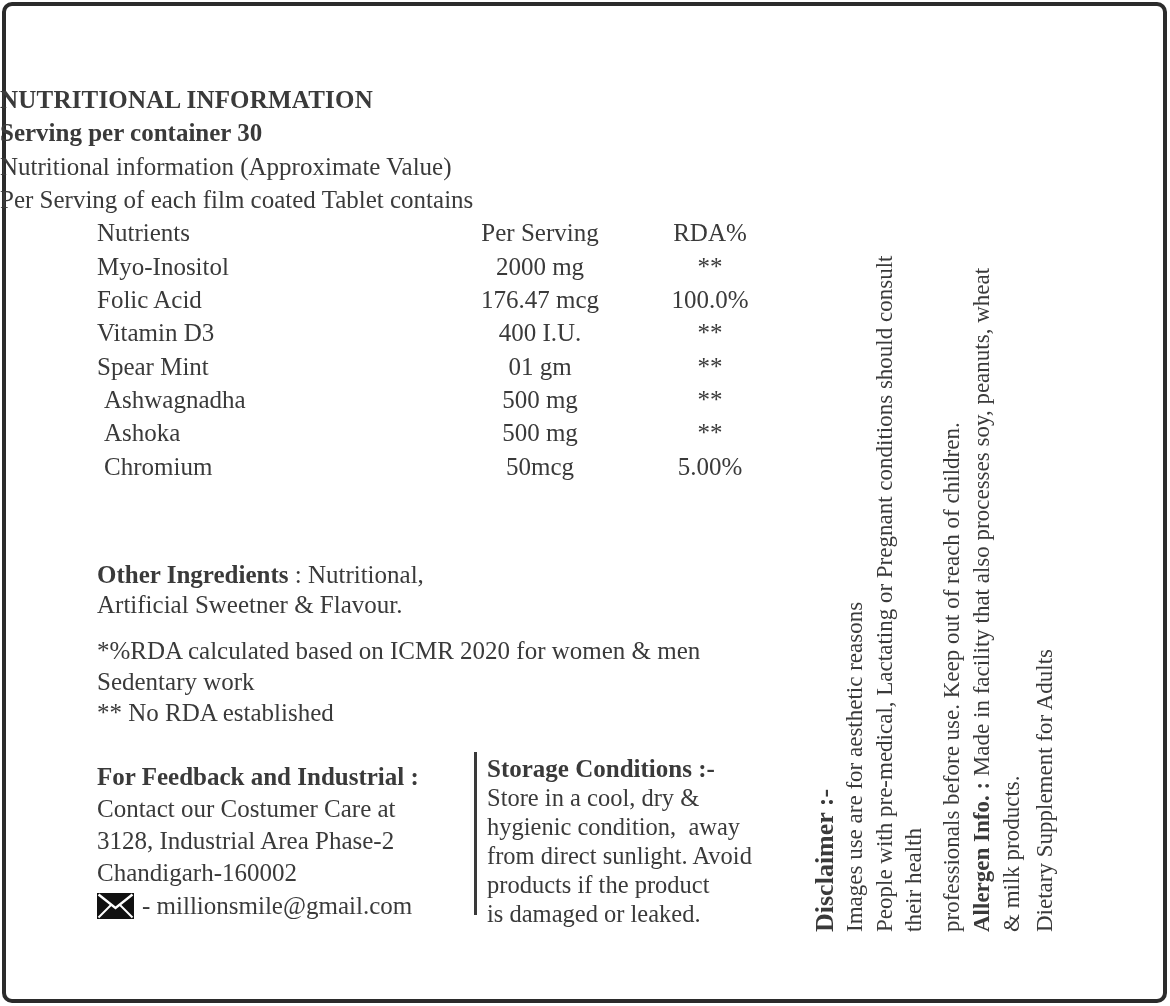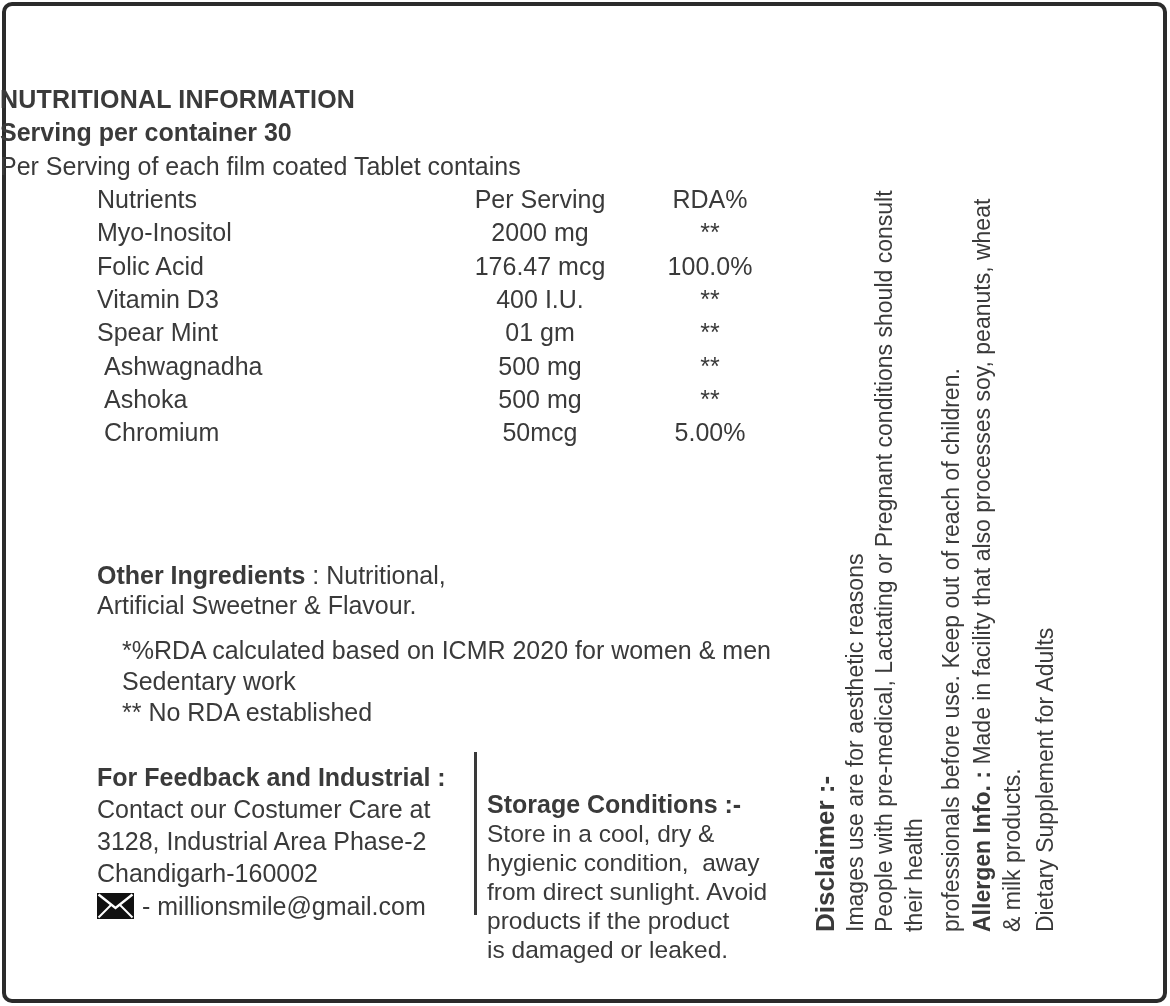--- a/index.html
+++ b/index.html
@@ -1,21 +1,21 @@
 <!DOCTYPE html>
 <html><head>
 <meta charset="utf-8">
 <style>
   html, body { margin: 0; padding: 0; background: #ffffff; }
   #label {
     position: relative;
     width: 1170px;
     height: 1006px;
     background: #ffffff;
-    font-family: Liberation Sans, sans-serif;
+    font-family: Liberation Serif, serif;
     color: #3a3a3a;
     overflow: hidden;
   }
   .frame {
     position: absolute;
     left: 2px; top: 2px; right: 3px; bottom: 3px;
     border: 4px solid #2b2b2b;
     border-radius: 10px;
   }
   .b { font-weight: bold; }
@@ -47,21 +47,21 @@
 
   
   #other-ing {
     position: absolute; left: 97px; top: 560px;
     font-size: 25px; line-height: 30px;
   }
 
   
   #rda-notes {
     position: absolute; left: 97px; top: 635px;
-    font-size: 25px; line-height: 31px; margin-left: 25px;
+    font-size: 25px; line-height: 31px;
   }
 
   
   #feedback {
     position: absolute; left: 97px; top: 761px;
     font-size: 25px; line-height: 32px; width: 380px;
   }
   #feedback .f-title { font-size: 25px; }
   #feedback .gap { }
   #feedback .email-row { display: flex; align-items: center; margin-top: 1px; }
@@ -72,21 +72,21 @@
     position: absolute; left: 474px; top: 752px;
     width: 3px; height: 163px; background: #3a3a3a;
   }
 
   
   #storage {
     position: absolute; left: 487px; top: 754px;
     font-size: 24.5px; line-height: 29px; width: 320px;
   }
   #storage .s-line { white-space: pre; }
-  #storage .s-title { font-size: 25px; margin-top: 36px; }
+  #storage .s-title { font-size: 25px; }
 
   
   #side-text {
     position: absolute; left: 810px; top: 932px;
     width: 850px; height: 0;
     transform: rotate(-90deg);
     transform-origin: 0 0;
   }
   #side-text .v-line {
     white-space: nowrap;
@@ -103,20 +103,21 @@
 </style>
 </head>
 <body>
 
 <div id="label">
   <div class="frame"></div>
 
   <div id="nutri-block">
     <div class="line title-line">NUTRITIONAL INFORMATION</div>
     <div class="line b">Serving per container 30</div>
+    <div class="line">Nutritional information (Approximate Value)</div>
     <div class="line">Per Serving of each film coated Tablet contains</div>
 
     <div class="line">
       <span class="name">Nutrients</span>
       <span class="col-serving">Per Serving</span>
       <span class="col-rda">RDA%</span>
     </div>
 
     <div class="line">
       <span class="name">Myo-Inositol</span>

